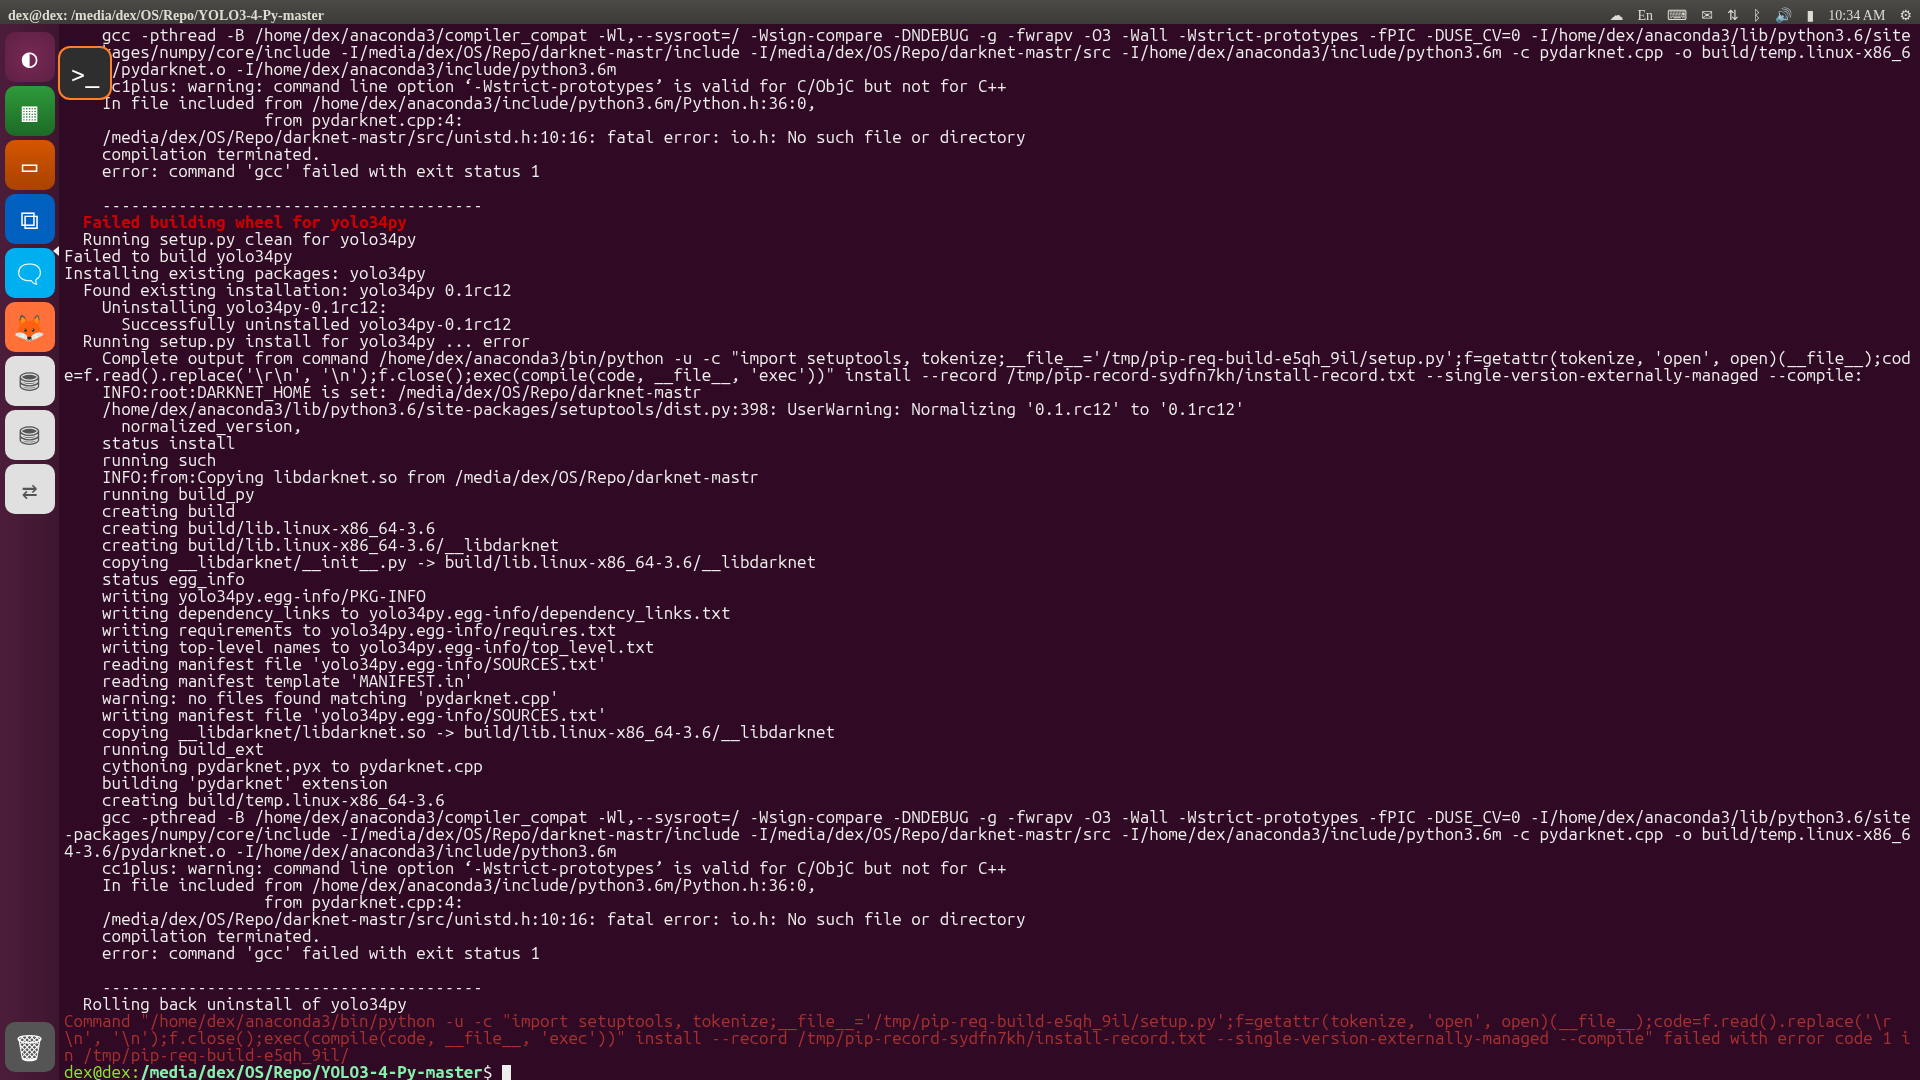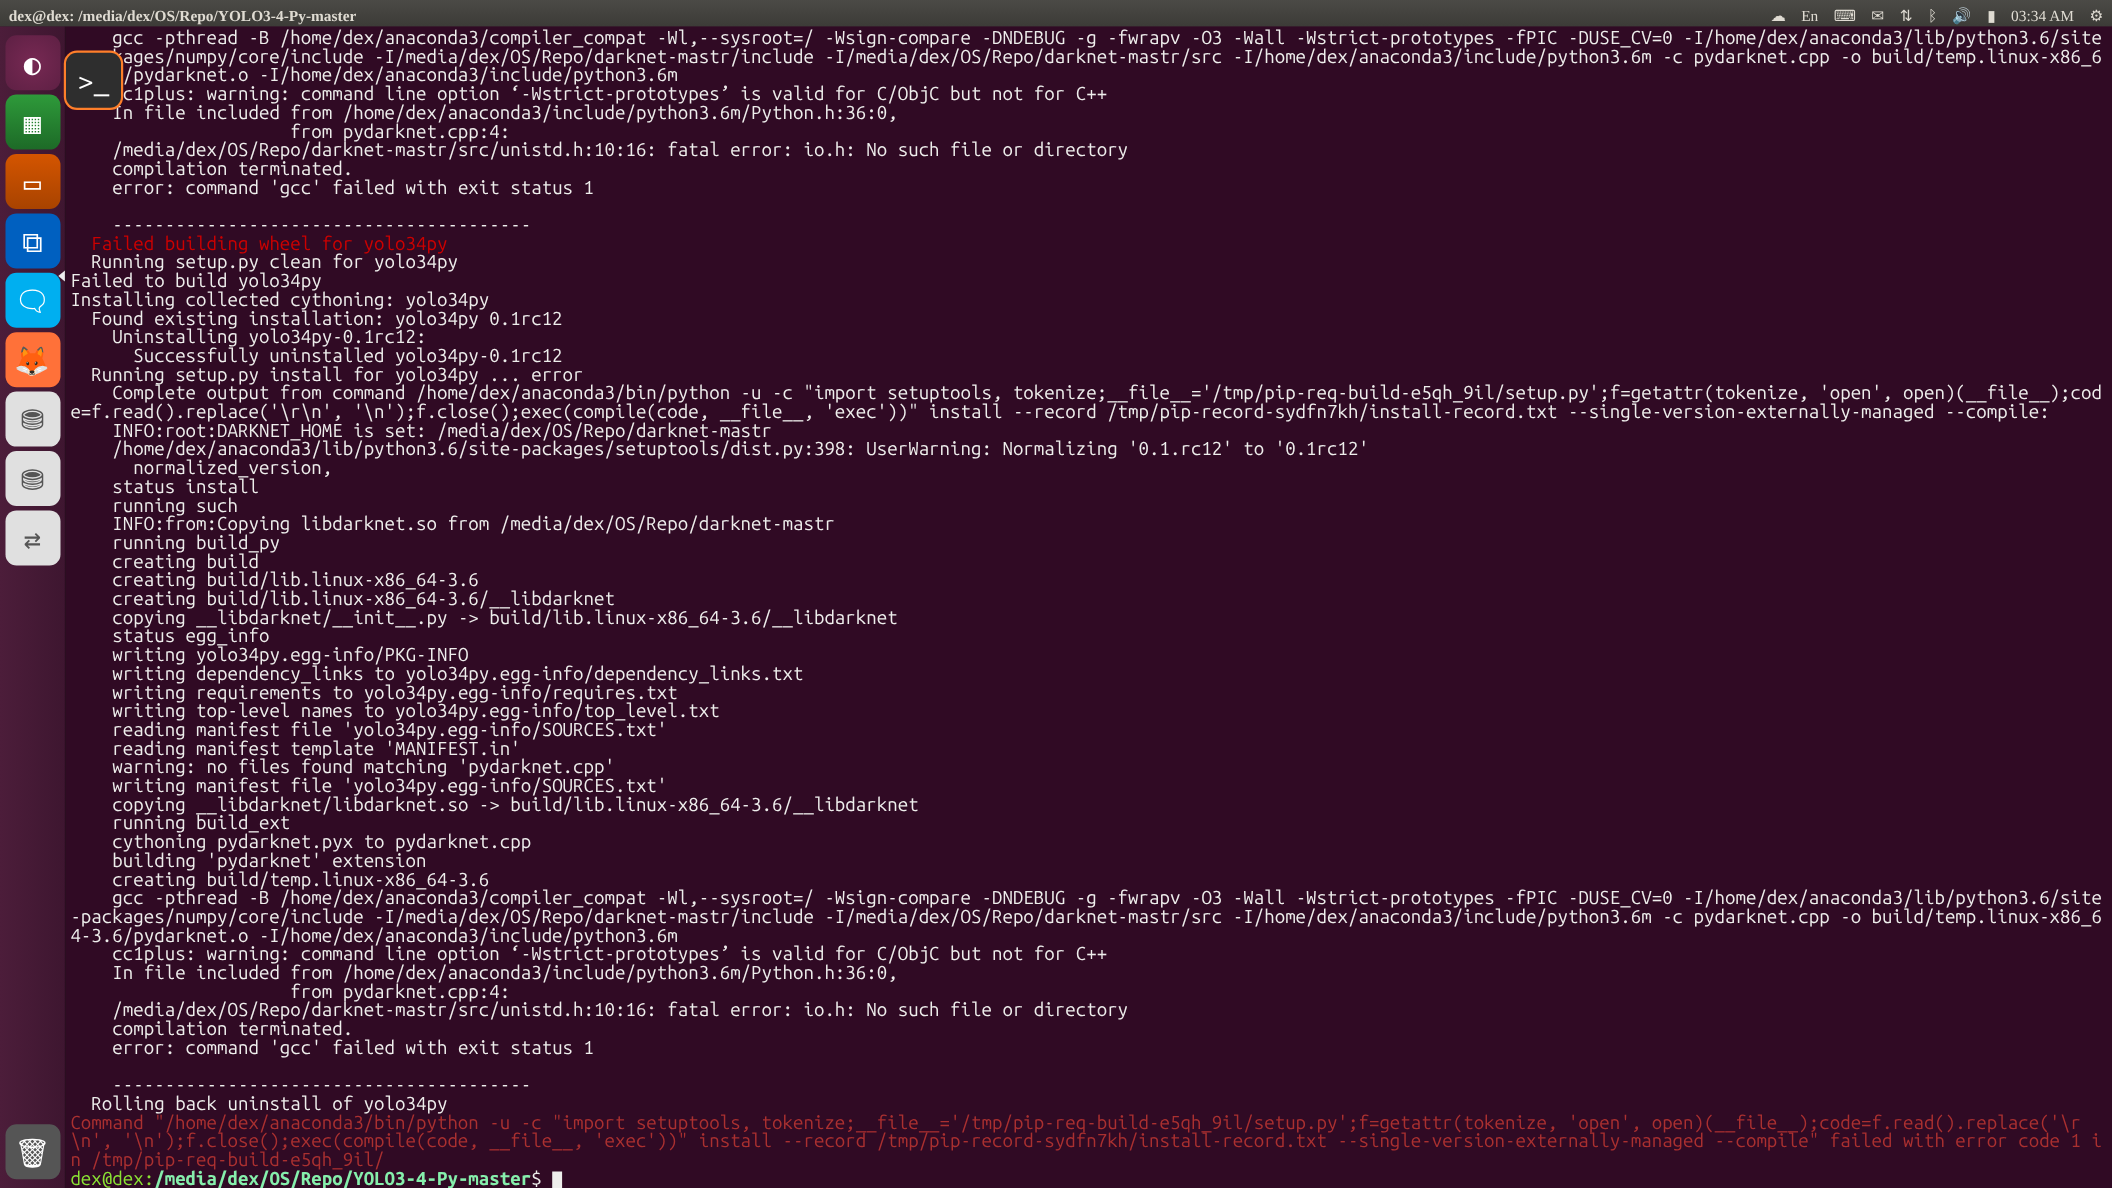--- a/index.html
+++ b/index.html
@@ -49,21 +49,21 @@
 }
 .term {
   position:absolute; top:24px; left:60px; right:0; bottom:0;
   background:#300a24; overflow:hidden;
 }
 .term pre {
   font-family:"Ubuntu Mono","DejaVu Sans Mono",monospace;
   font-size:17px; line-height:17px; white-space:pre-wrap; word-break:break-all;
   padding:2px 4px 0 4px;
 }
-.r  { color:#cc0000; font-weight:normal; }
+.r  { color:#cc0000; font-weight:bold; }
 .dr { color:#aa3030; }
 .g  { color:#8ae234; font-weight:normal; }
 .b  { color:#86efac; font-weight:bold; }
 .cursor {
   display:inline-block; width:9px; height:16px;
   background:#eeeeec; vertical-align:text-bottom;
 }
 </style>
 </head>
 <body>
@@ -72,21 +72,21 @@
   <span class="title">dex@dex: /media/dex/OS/Repo/YOLO3-4-Py-master</span>
   <div class="ind">
     <span>☁</span>
     <span>En</span>
     <span>⌨</span>
     <span>✉</span>
     <span>⇅</span>
     <span>ᛒ</span>
     <span>🔊</span>
     <span>▮</span>
-    <span>03:34 AM</span>
+    <span>10:34 AM</span>
     <span>⚙</span>
   </div>
 </div>
 
 <div class="unity">
   <div class="launch dash">◐</div>
   <div class="launch calc">▦</div>
   <div class="launch impr">▭</div>
   <div class="launch term">&gt;_</div>
   <div class="arrow-left" style="top:222px"></div>
@@ -105,21 +105,21 @@
 <span>    In file included from /home/dex/anaconda3/include/python3.6m/Python.h:36:0,</span>
 <span>                     from pydarknet.cpp:4:</span>
 <span>    /media/dex/OS/Repo/darknet-mastr/src/unistd.h:10:16: fatal error: io.h: No such file or directory</span>
 <span>    compilation terminated.</span>
 <span>    error: command 'gcc' failed with exit status 1</span>
 <span></span>
 <span>    ----------------------------------------</span>
 <span class="r">  Failed building wheel for yolo34py</span>
 <span>  Running setup.py clean for yolo34py</span>
 <span>Failed to build yolo34py</span>
-<span>Installing collected cythoning: yolo34py</span>
+<span>Installing existing packages: yolo34py</span>
 <span>  Found existing installation: yolo34py 0.1rc12</span>
 <span>    Uninstalling yolo34py-0.1rc12:</span>
 <span>      Successfully uninstalled yolo34py-0.1rc12</span>
 <span>  Running setup.py install for yolo34py ... error</span>
 <span>    Complete output from command /home/dex/anaconda3/bin/python -u -c "import setuptools, tokenize;__file__='/tmp/pip-req-build-e5qh_9il/setup.py';f=getattr(tokenize, 'open', open)(__file__);code=f.read().replace('\r\n', '\n');f.close();exec(compile(code, __file__, 'exec'))" install --record /tmp/pip-record-sydfn7kh/install-record.txt --single-version-externally-managed --compile:</span>
 <span>    INFO:root:DARKNET_HOME is set: /media/dex/OS/Repo/darknet-mastr</span>
 <span>    /home/dex/anaconda3/lib/python3.6/site-packages/setuptools/dist.py:398: UserWarning: Normalizing '0.1.rc12' to '0.1rc12'</span>
 <span>      normalized_version,</span>
 <span>    status install</span>
 <span>    running such</span>

